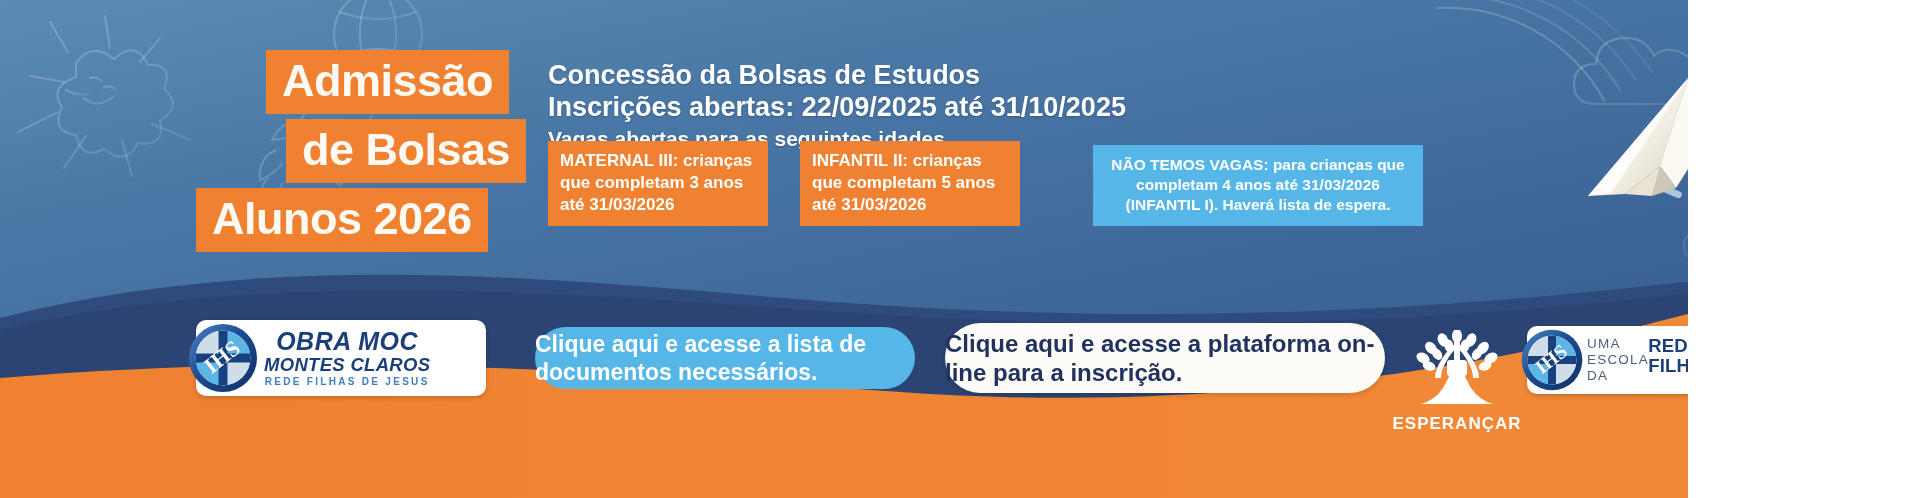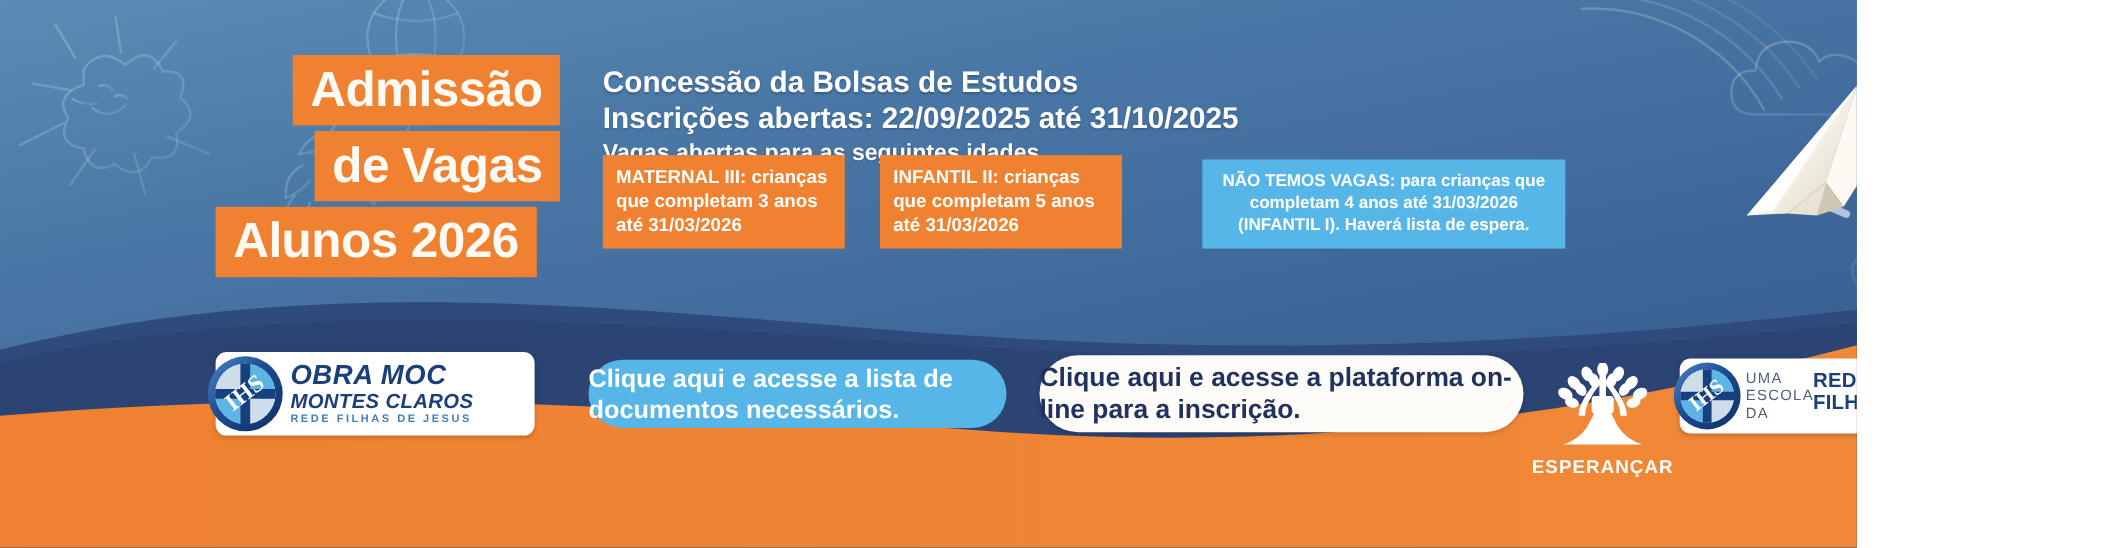--- a/index.html
+++ b/index.html
@@ -71,21 +71,21 @@
 
   .logo-moc{
     position:absolute;left:196px;top:20px;
     width:290px;height:76px;
     background:#ffffff;
     border-radius:10px;
     display:flex;align-items:center;
     box-shadow:0 2px 5px rgba(0,0,0,.18);
   }
   .moc-mark{width:74px;height:74px;margin-left:-10px;flex:0 0 auto;}
-  .moc-text{display:flex;flex-direction:column;justify-content:center;margin-left:4px;}
+  .moc-text{display:flex;flex-direction:column;justify-content:center;margin-left:4px;text-align:center;}
   .moc-t1{color:#1b3f7a;font-weight:bold;font-style:italic;font-size:25px;line-height:26px;letter-spacing:.5px;}
   .moc-t2{color:#1b3f7a;font-weight:bold;font-style:italic;font-size:18.5px;line-height:21px;letter-spacing:.3px;}
   .moc-t3{color:#3f7fc0;font-weight:bold;font-size:10px;line-height:14px;letter-spacing:2.3px;}
 
   .cta{
     position:absolute;
     display:flex;align-items:center;justify-content:center;
     text-align:left;font-weight:bold;
     border-radius:40px;
     box-sizing:border-box;
@@ -207,21 +207,21 @@
     <path d="M0 330 C 240 272 520 290 780 308 C 1080 330 1420 340 1920 262 L1920 498 L0 498 Z" fill="#2b4472" opacity="0.9"></path>
 
     <path d="M0 378 C 320 352 560 368 900 392 C 1240 416 1560 366 1920 244 L1920 498 L0 498 Z" fill="url(#orangeWave)"></path>
   </svg>
 
   <div class="headline">
     <div class="hl-row">
       <span class="hl-chip hl-1">Admissão</span>
     </div>
     <div class="hl-row">
-      <span class="hl-chip hl-2">de Vagas</span>
+      <span class="hl-chip hl-2">de Bolsas</span>
     </div>
     <div class="hl-row">
       <span class="hl-chip hl-3">Alunos 2026</span>
     </div>
   </div>
 
   <div class="info">
     <div class="info-line info-l1">Concessão da Bolsas de Estudos</div>
     <div class="info-line info-l2">Inscrições abertas: 22/09/2025 até 31/10/2025</div>
     <div class="info-line info-l3">Vagas abertas para as seguintes idades</div>

